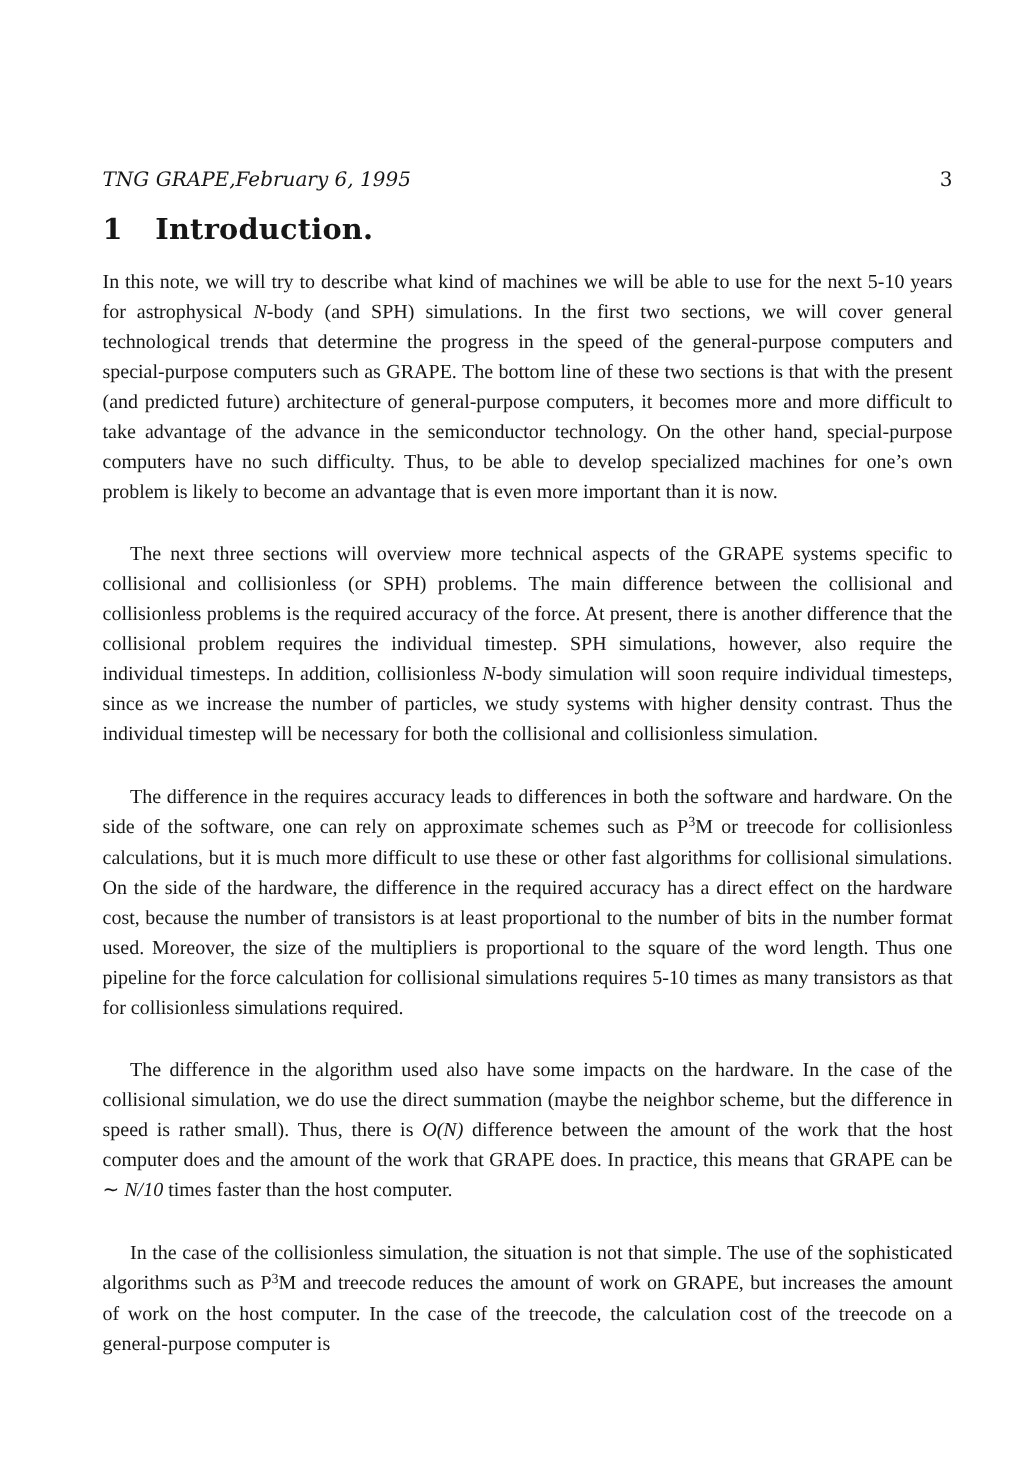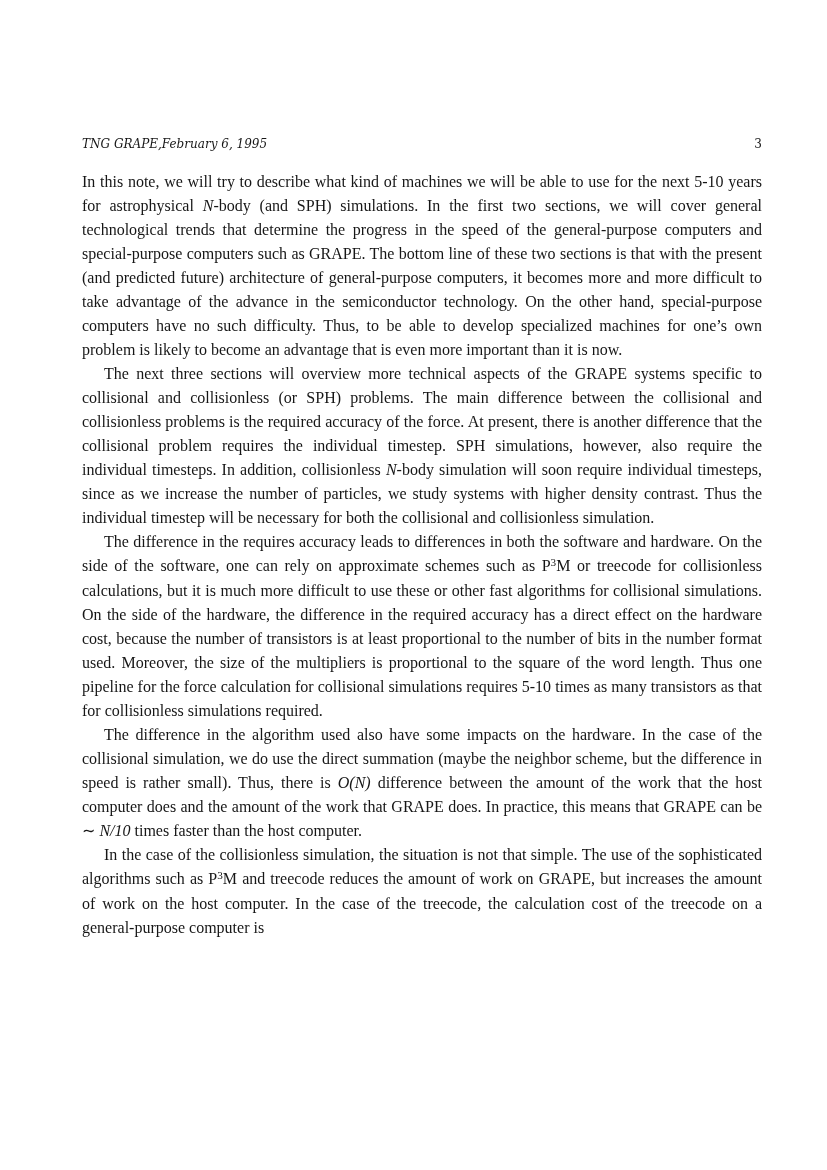--- a/index.html
+++ b/index.html
@@ -17,21 +17,21 @@
     overflow: hidden;
     box-sizing: border-box;
     padding: 134px 64px 0 82px;
   }
   .running-header {
     display: flex;
     justify-content: space-between;
     align-items: baseline;
     width: 680px;
     font-style: italic;
-    font-size: 12px;
+    font-size: 16px;
     line-height: 20px;
   }
   .running-header .page-num {
     font-style: normal;
   }
   .section-heading {
     margin: 16px 0 0 0;
     font-size: 23px;
     font-weight: bold;
     line-height: 28px;
@@ -48,40 +48,44 @@
     line-height: 24px;
   }
   .para {
     margin: 0;
     text-align: justify;
     text-justify: inter-word;
     font-family: Liberation Serif, serif;
   }
   .para.indent {
     text-indent: 22px;
+    margin-top: 26px;
   }
   .math {
     font-style: italic;
   }
   .sup {
     position: relative;
     top: -0.45em;
     font-size: 70%;
   }
 </style>
 </head>
 <body>
 
 <div class="page">
 
   <div class="running-header">
     <span class="header-left">TNG GRAPE,February 6, 1995</span>
     <span class="page-num">3</span>
   </div>
 
+  <h1 class="section-heading">
+    <span class="sec-num">1</span><span>Introduction.</span>
+  </h1>
 
   <div class="body-text">
       <p class="para"><span>In this note, we will try to describe what kind of machines we will be able to use for the next 5-10 years for astrophysical </span><span class="math">N</span><span>-body (and SPH) simulations. In the first two sections, we will cover general technological trends that determine the progress in the speed of the general-purpose computers and special-purpose computers such as GRAPE. The bottom line of these two sections is that with the present (and predicted future) architecture of general-purpose computers, it becomes more and more difficult to take advantage of the advance in the semiconductor technology. On the other hand, special-purpose computers have no such difficulty. Thus, to be able to develop specialized machines for one’s own problem is likely to become an advantage that is even more important than it is now.</span></p>
       <p class="para indent"><span>The next three sections will overview more technical aspects of the GRAPE systems specific to collisional and collisionless (or SPH) problems. The main difference between the collisional and collisionless problems is the required accuracy of the force. At present, there is another difference that the collisional problem requires the individual timestep. SPH simulations, however, also require the individual timesteps. In addition, collisionless </span><span class="math">N</span><span>-body simulation will soon require individual timesteps, since as we increase the number of particles, we study systems with higher density contrast. Thus the individual timestep will be necessary for both the collisional and collisionless simulation.</span></p>
       <p class="para indent"><span>The difference in the requires accuracy leads to differences in both the software and hardware. On the side of the software, one can rely on approximate schemes such as P</span><span class="sup">3</span><span>M or treecode for collisionless calculations, but it is much more difficult to use these or other fast algorithms for collisional simulations. On the side of the hardware, the difference in the required accuracy has a direct effect on the hardware cost, because the number of transistors is at least proportional to the number of bits in the number format used. Moreover, the size of the multipliers is proportional to the square of the word length. Thus one pipeline for the force calculation for collisional simulations requires 5-10 times as many transistors as that for collisionless simulations required.</span></p>
       <p class="para indent"><span>The difference in the algorithm used also have some impacts on the hardware. In the case of the collisional simulation, we do use the direct summation (maybe the neighbor scheme, but the difference in speed is rather small). Thus, there is </span><span class="math">O(N)</span><span> difference between the amount of the work that the host computer does and the amount of the work that GRAPE does. In practice, this means that GRAPE can be ∼ </span><span class="math">N/10</span><span> times faster than the host computer.</span></p>
       <p class="para indent"><span>In the case of the collisionless simulation, the situation is not that simple. The use of the sophisticated algorithms such as P</span><span class="sup">3</span><span>M and treecode reduces the amount of work on GRAPE, but increases the amount of work on the host computer. In the case of the treecode, the calculation cost of the treecode on a general-purpose computer is </span></p>
     </div>
 
 </div>

